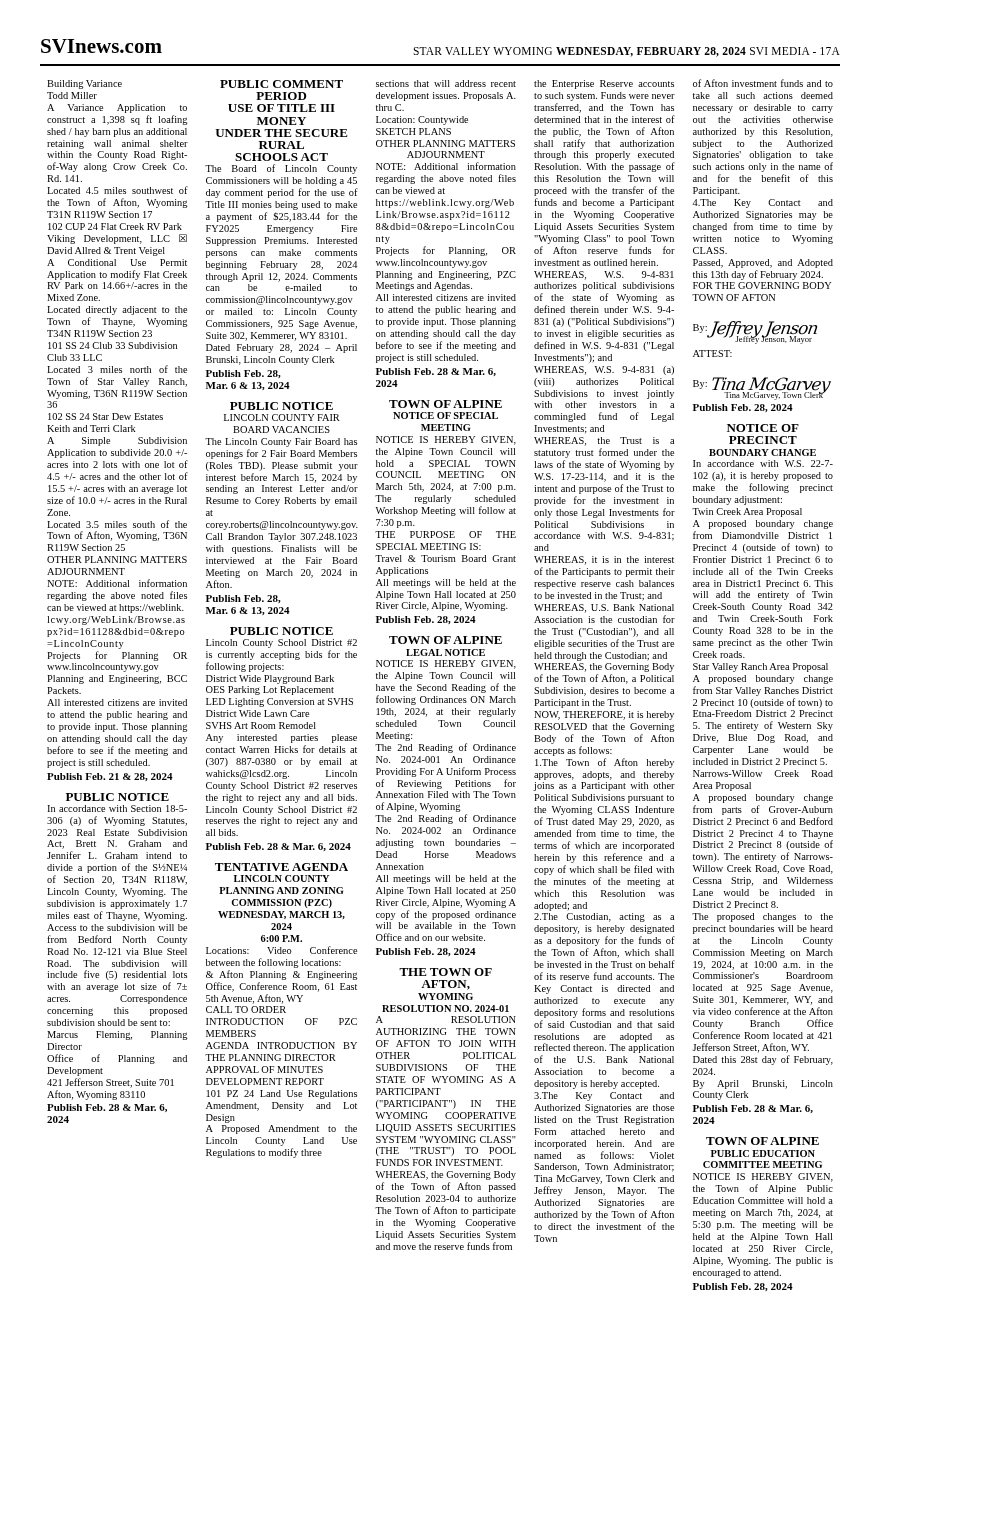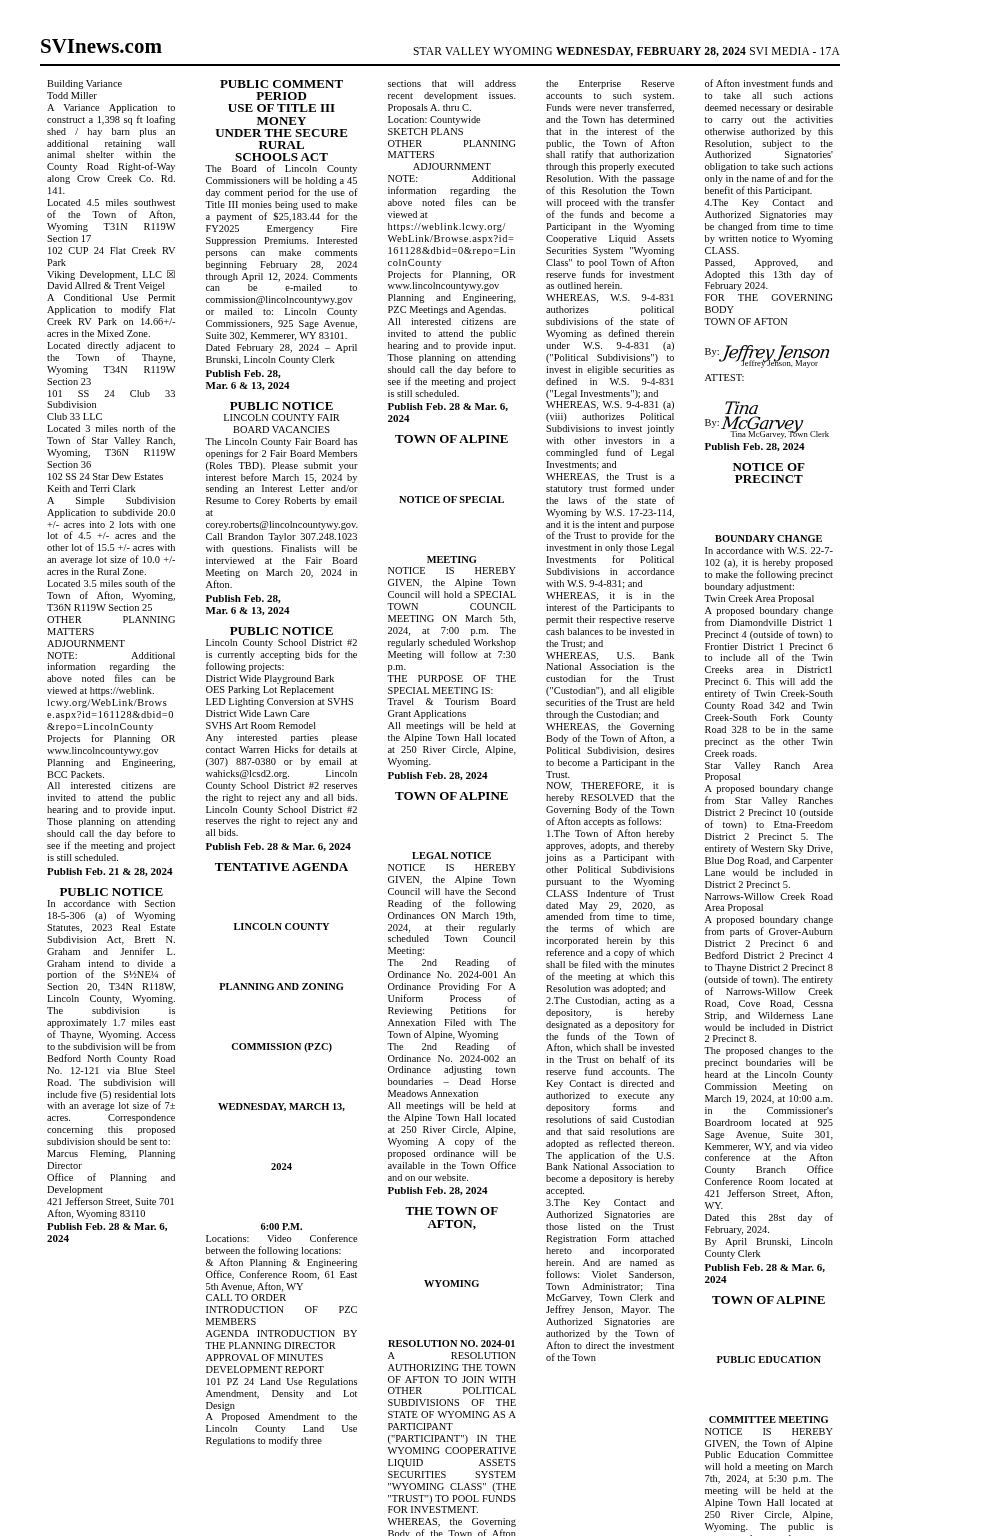--- a/index.html
+++ b/index.html
@@ -41,21 +41,21 @@
     font-size: 11.5px;
     letter-spacing: 0.2px;
     padding-bottom: 2px;
   }
   .masthead-right .bold {
     font-weight: bold;
   }
   
   .columns {
     display: flex;
-    gap: 16px;
+    gap: 4px;
     height: 1400px;
   }
   .col {
     width: 152px;
     padding: 0 7px;
     box-sizing: content-box;
     font-size: 10.4px;
     line-height: 11.9px;
     text-align: justify;
     text-justify: inter-word;
@@ -67,21 +67,20 @@
   p {
     margin: 0;
     text-align: justify;
   }
   .ctr {
     text-align: center;
     text-justify: auto;
   }
   .bold {
     font-weight: bold;
-    margin-top: 48px;
   }
   .head {
     text-align: center;
     font-weight: bold;
     font-size: 13px;
     line-height: 12.2px;
     margin-top: 9px;
   }
   .head.first {
     margin-top: 0;

